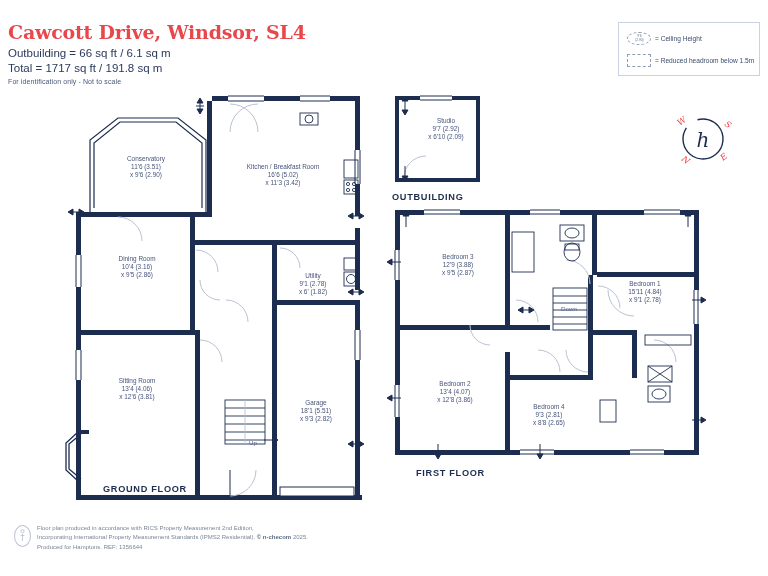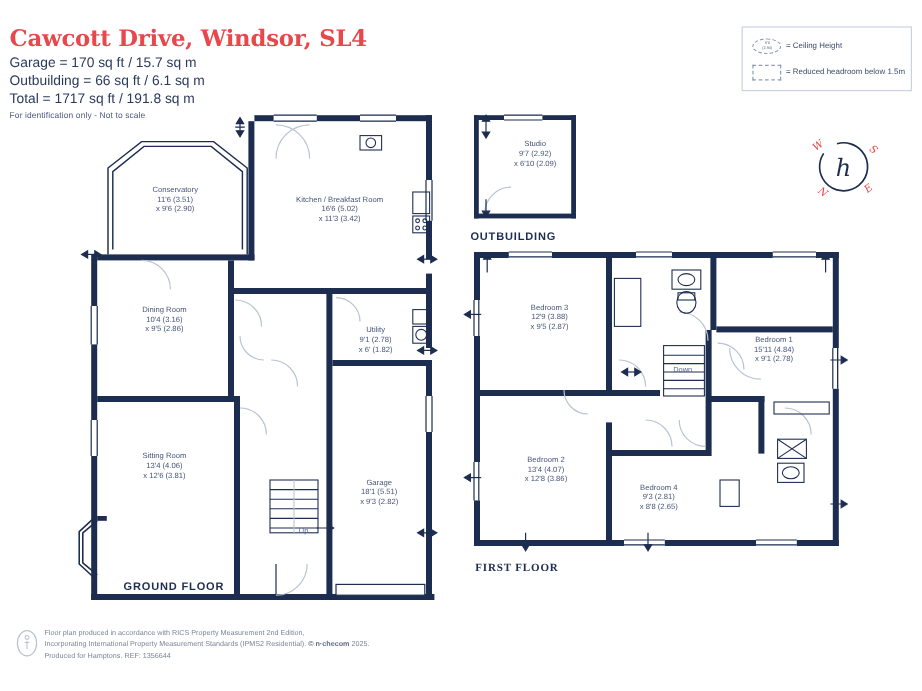--- a/index.html
+++ b/index.html
@@ -118,21 +118,21 @@
   
   .floorLabel {
     position: absolute;
     font-size: 9.2px;
     font-weight: bold;
     letter-spacing: 0.7px;
     color: #1d2d50;
     white-space: nowrap;
   }
   #label-ground { left: 72px; top: 484px; margin-left: 31px; }
-  #label-first  { left: 396px; top: 468px; font-family: Liberation Serif, serif; }
+  #label-first  { left: 416px; top: 468px; }
   #label-out    { left: 392px; top: 192px; }
 
   
   .room {
     position: absolute;
     text-align: center;
     color: #46547a;
     line-height: 1.28;
     white-space: nowrap;
     transform: translateX(-50%);
@@ -174,21 +174,20 @@
     font-weight: bold;
   }
 </style>
 </head>
 <body>
 
 <div id="page">
 
   <div id="header">
     <div id="title">Cawcott Drive, Windsor, SL4</div>
-    <div class="areaLine">Garage = 170 sq ft / 15.7 sq m</div>
     <div class="areaLine">Outbuilding = 66 sq ft / 6.1 sq m</div>
     <div class="areaLine">Total = 1717 sq ft / 191.8 sq m</div>
     <div id="disclaimer">For identification only - Not to scale</div>
   </div>
 
   <div id="legend">
     <div class="legendRow r1">
       <div class="legSwatchCircle">
         <span><span>9'6</span><br><span>(2.90)</span></span>
       </div>

